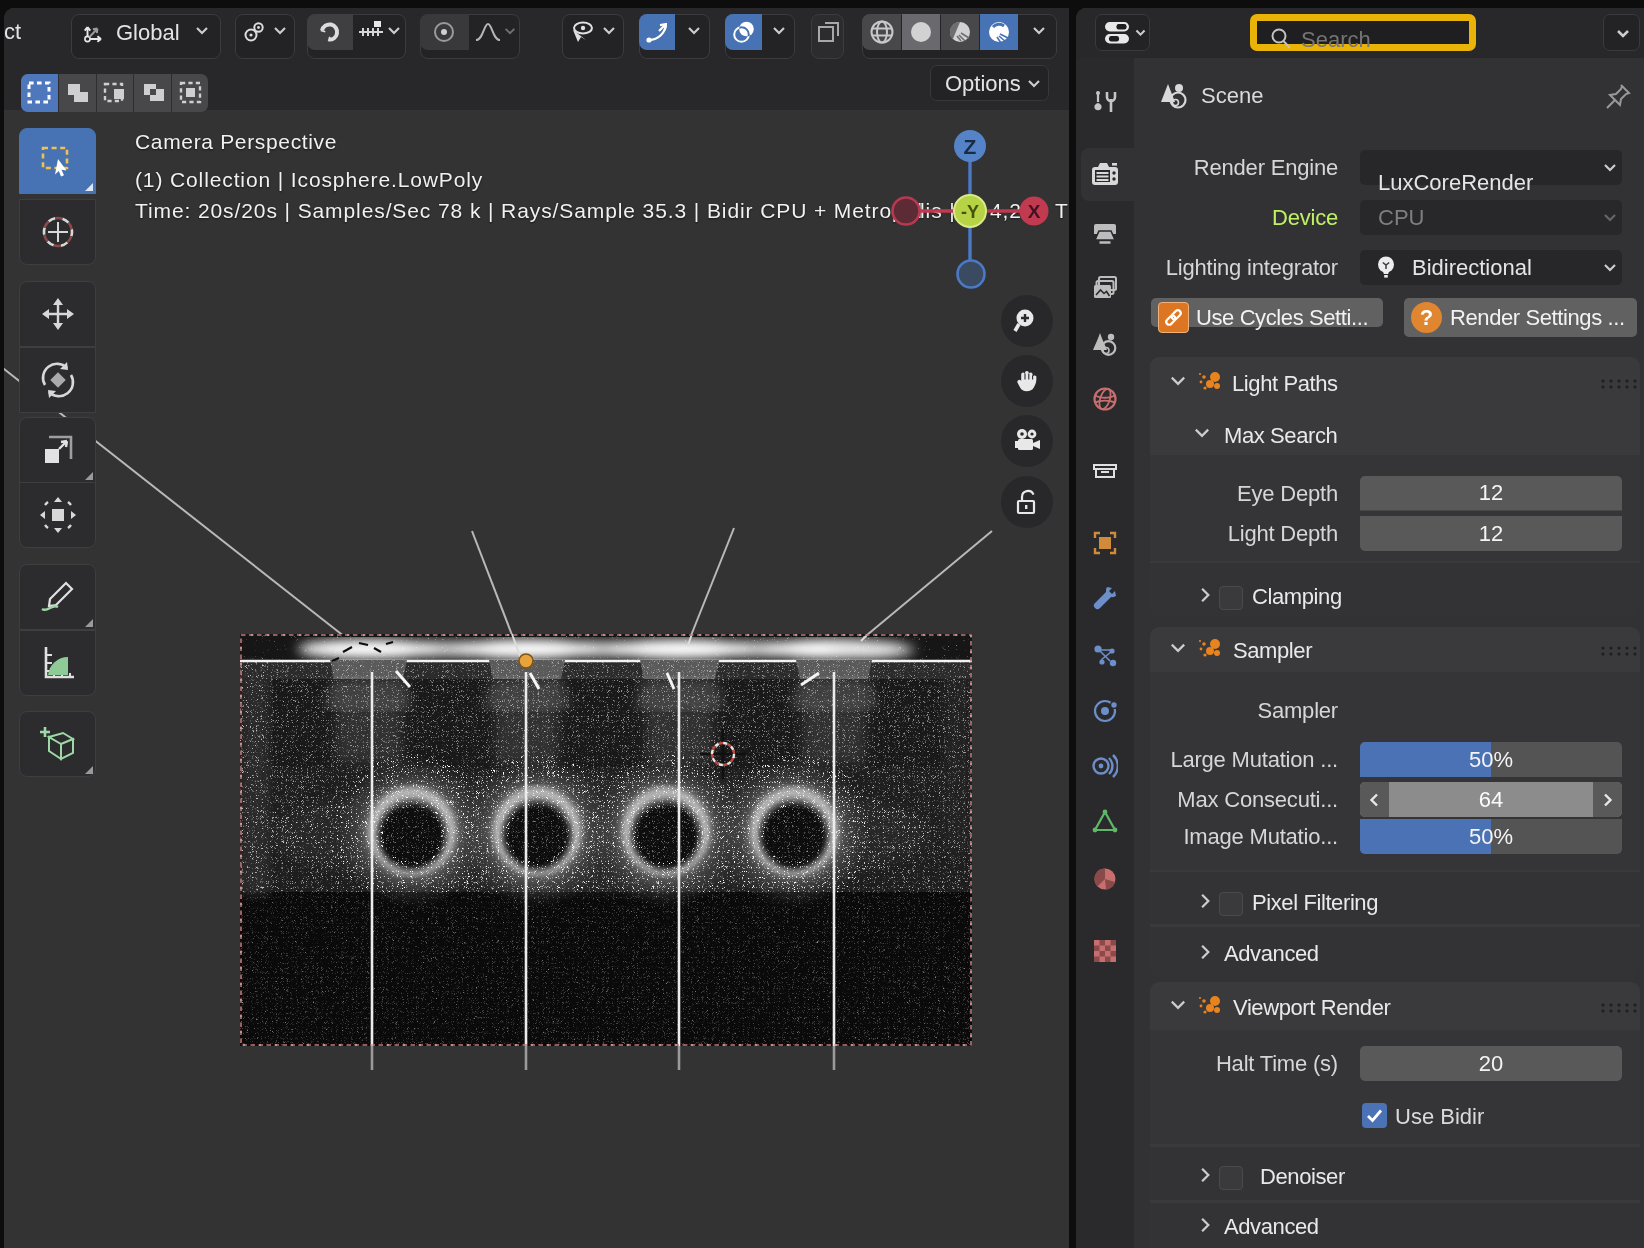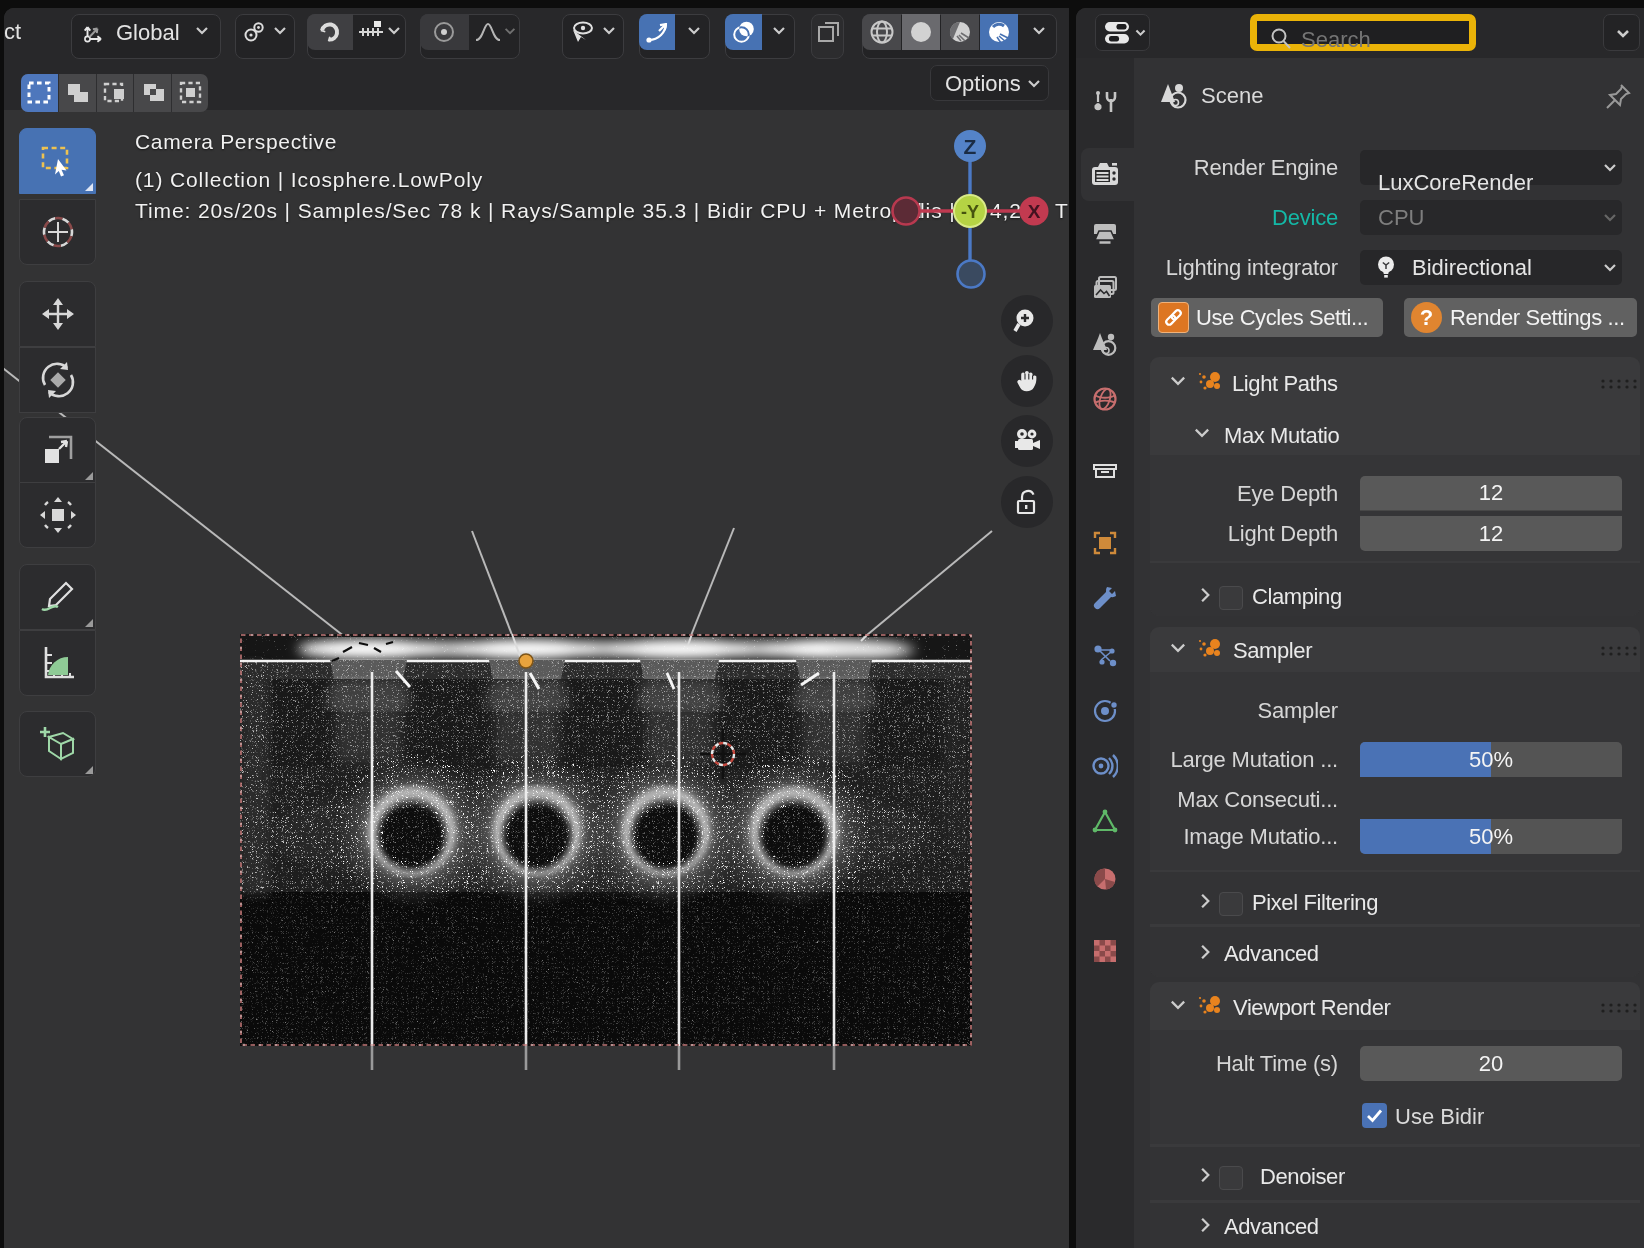--- a/index.html
+++ b/index.html
@@ -619,21 +619,21 @@
     </svg>
 
     <div class="plabel" style="left:62px;top:147px;width:200px;">Render Engine</div>
     <div class="pfield dropdown" style="top:142px;">
       <div style="margin-left:18px;margin-top:30px;">LuxCoreRender</div>
       <svg class="abs" style="left:242px;top:12px;" width="16" height="12" viewBox="0 0 16 12">
           <path d="M3 3 l5 5 l5 -5" stroke="#ccc" stroke-width="2.2" fill="none"></path>
         </svg>
     </div>
 
-    <div class="plabel" style="left:62px;top:197px;width:200px;color:#14b8a6;">Device</div>
+    <div class="plabel" style="left:62px;top:197px;width:200px;color:#bef264;">Device</div>
     <div class="pfield" style="top:192px;background:#28282a;color:#7e7e7e;">
       <div style="margin-left:18px;">CPU</div>
       <svg class="abs" style="left:242px;top:12px;" width="16" height="12" viewBox="0 0 16 12">
           <path d="M3 3 l5 5 l5 -5" stroke="#666" stroke-width="2.2" fill="none"></path>
         </svg>
     </div>
 
     <div class="plabel" style="left:62px;top:247px;width:200px;">Lighting integrator</div>
     <div class="pfield dropdown" style="top:242px;">
       <svg class="abs" style="left:12px;top:4px;" width="28" height="28" viewBox="0 0 28 28">
@@ -641,21 +641,21 @@
         <path d="M10.8 16.5 h6.4 l-1 3.5 h-4.4 Z" fill="#ececec"></path>
         <rect x="12.2" y="21" width="3.6" height="2.6" fill="#ececec"></rect>
         <path d="M10.8 8.5 l3.2 2.5 l3.2 -2.5 M14 11 v4" stroke="#3a3a3c" stroke-width="1.5" fill="none"></path>
       </svg>
       <div style="margin-left:52px;">Bidirectional</div>
       <svg class="abs" style="left:242px;top:12px;" width="16" height="12" viewBox="0 0 16 12">
           <path d="M3 3 l5 5 l5 -5" stroke="#ccc" stroke-width="2.2" fill="none"></path>
         </svg>
     </div>
 
-    <div class="abs" style="left:75px;top:290px;width:232px;height:39px;background:#616161;border-radius:5px;">
+    <div class="abs" style="left:75px;top:290px;width:232px;height:29px;background:#616161;border-radius:5px;">
       <div class="abs" style="left:7px;top:4px;width:31px;height:31px;background:#dd7622;border:1.5px solid #f0b27a;border-radius:4px;"></div>
       <svg class="abs" style="left:12px;top:9px;" width="21" height="21" viewBox="0 0 21 21">
         <g stroke="#fff" stroke-width="2.2" fill="none" transform="rotate(-45 10.5 10.5)">
           <rect x="1.5" y="7.6" width="10.5" height="5.8" rx="2.9"></rect>
           <rect x="9" y="7.6" width="10.5" height="5.8" rx="2.9"></rect>
         </g>
       </svg>
       <div style="position:absolute;left:45px;top:7px;color:#f2f2f2;font-size:22px;letter-spacing:-0.4px;white-space:nowrap;">Use Cycles Setti...</div>
     </div>
     <div class="abs" style="left:328px;top:290px;width:233px;height:39px;background:#616161;border-radius:5px;">
@@ -690,21 +690,21 @@
       <circle cx="3" cy="9" r="1.6"></circle>
           <circle cx="11" cy="9" r="1.6"></circle>
           <circle cx="19" cy="9" r="1.6"></circle>
           <circle cx="27" cy="9" r="1.6"></circle>
           <circle cx="35" cy="9" r="1.6"></circle>
         </g>
     </svg>
     <svg class="abs" style="left:117px;top:418px;" width="18" height="14" viewBox="0 0 16 12">
         <path d="M2.5 3 l5.5 5.5 l5.5 -5.5" stroke="#ccc" stroke-width="2" fill="none"></path>
       </svg>
-    <div class="panelhead" style="left:148px;top:415px;">Max Mutatio</div>
+    <div class="panelhead" style="left:148px;top:415px;">Max Search</div>
     <div class="plabel" style="left:62px;top:473px;width:200px;">Eye Depth</div>
     <div class="pfield numfield" style="top:468px;border-radius:5px 5px 0 0;border-bottom:1px solid #474747;">12</div>
     <div class="plabel" style="left:62px;top:513px;width:200px;">Light Depth</div>
     <div class="pfield numfield" style="top:508px;border-radius:0 0 5px 5px;">12</div>
     <svg class="abs" style="left:122px;top:578px;" width="15" height="18" viewBox="0 0 12 16">
         <path d="M3 2.5 l5.5 5.5 l-5.5 5.5" stroke="#ccc" stroke-width="2" fill="none"></path>
       </svg>
     <div class="abs" style="left:143px;top:578px;width:24px;height:24px;background:#3a3a3c;border:1px solid #4a4a4c;border-radius:4px;"></div>
     <div class="panelhead" style="left:176px;top:576px;">Clamping</div>
 
@@ -739,20 +739,31 @@
           <circle cx="35" cy="9" r="1.6"></circle>
         </g>
     </svg>
     <div class="plabel" style="left:62px;top:690px;width:200px;">Sampler</div>
     <div class="plabel" style="left:42px;top:739px;width:220px;">Large Mutation ...</div>
     <div class="pfield" style="top:734px;background:#545454;border-radius:5px 5px 0 0;overflow:hidden;">
       <div class="abs" style="left:0;top:0;width:131px;height:35px;background:#4a72b5;"></div>
       <div class="abs" style="left:0;top:5px;width:262px;text-align:center;color:#f4f4f4;">50%</div>
     </div>
     <div class="plabel" style="left:42px;top:779px;width:220px;">Max Consecuti...</div>
+    <div class="pfield" style="top:774px;background:#8c8c8c;overflow:hidden;">
+      <div class="abs" style="left:0;top:0;width:29px;height:35px;background:#595959;"></div>
+      <div class="abs" style="right:0;top:0;width:29px;height:35px;background:#595959;"></div>
+      <svg class="abs" style="left:8px;top:10px;" width="12" height="16" viewBox="0 0 12 16">
+          <path d="M9 2.5 L3.5 8 L9 13.5" stroke="#e8e8e8" stroke-width="2.4" fill="none"></path>
+        </svg>
+      <svg class="abs" style="left:242px;top:10px;" width="12" height="16" viewBox="0 0 12 16">
+          <path d="M3 2.5 L8.5 8 L3 13.5" stroke="#e8e8e8" stroke-width="2.4" fill="none"></path>
+        </svg>
+      <div class="abs" style="left:0;top:5px;width:262px;text-align:center;color:#fbfbfb;">64</div>
+    </div>
     <div class="plabel" style="left:42px;top:816px;width:220px;">Image Mutatio...</div>
     <div class="pfield" style="top:811px;background:#545454;border-radius:0 0 5px 5px;overflow:hidden;">
       <div class="abs" style="left:0;top:0;width:131px;height:35px;background:#4a72b5;"></div>
       <div class="abs" style="left:0;top:5px;width:262px;text-align:center;color:#f4f4f4;">50%</div>
     </div>
     <svg class="abs" style="left:122px;top:884px;" width="15" height="18" viewBox="0 0 12 16">
         <path d="M3 2.5 l5.5 5.5 l-5.5 5.5" stroke="#ccc" stroke-width="2" fill="none"></path>
       </svg>
     <div class="abs" style="left:143px;top:884px;width:24px;height:24px;background:#3a3a3c;border:1px solid #4a4a4c;border-radius:4px;"></div>
     <div class="panelhead" style="left:176px;top:882px;">Pixel Filtering</div>

